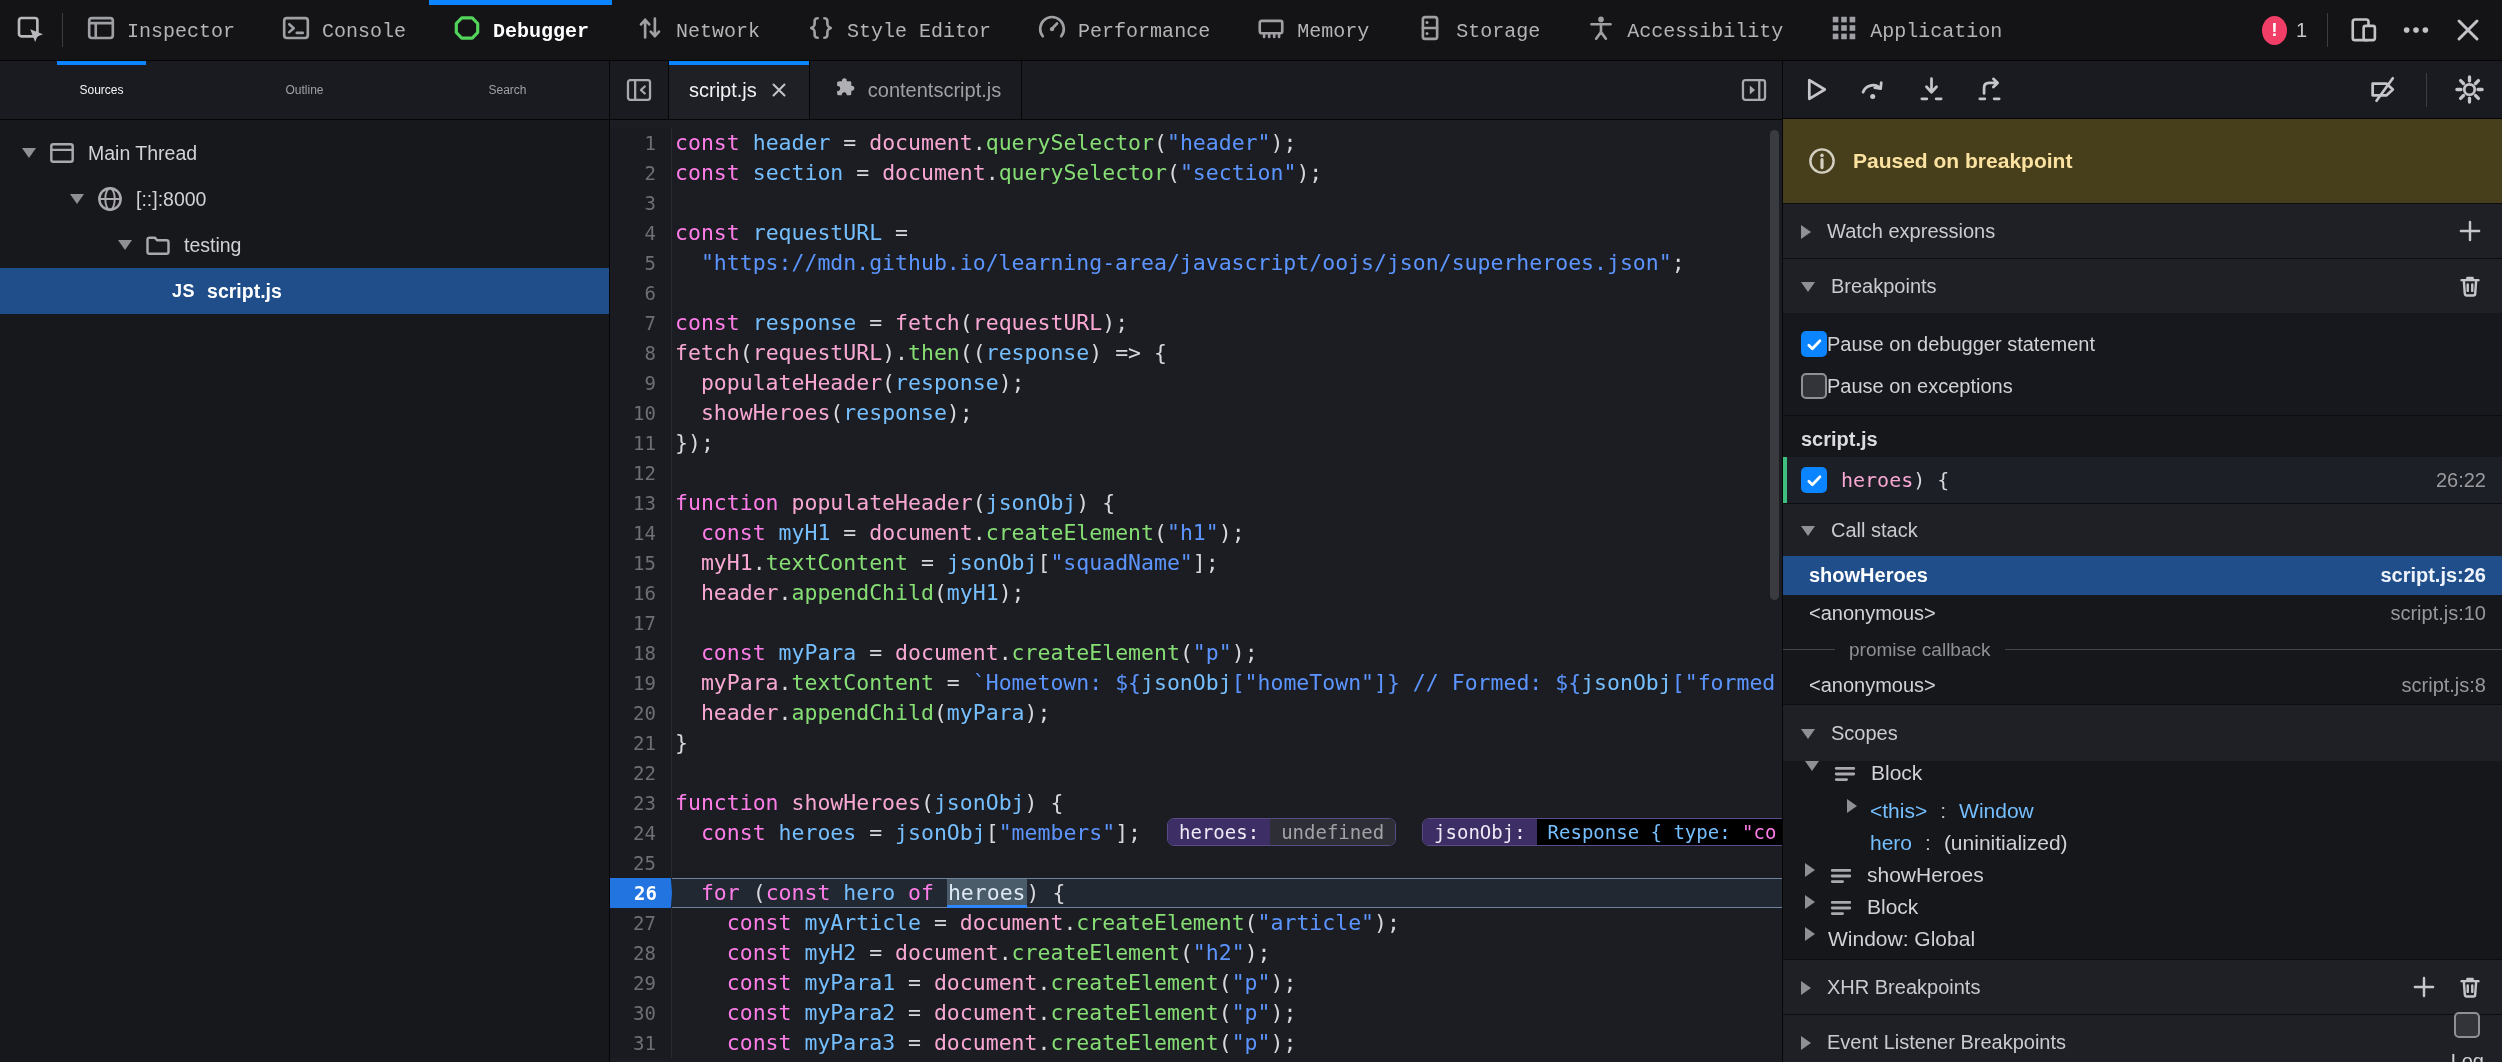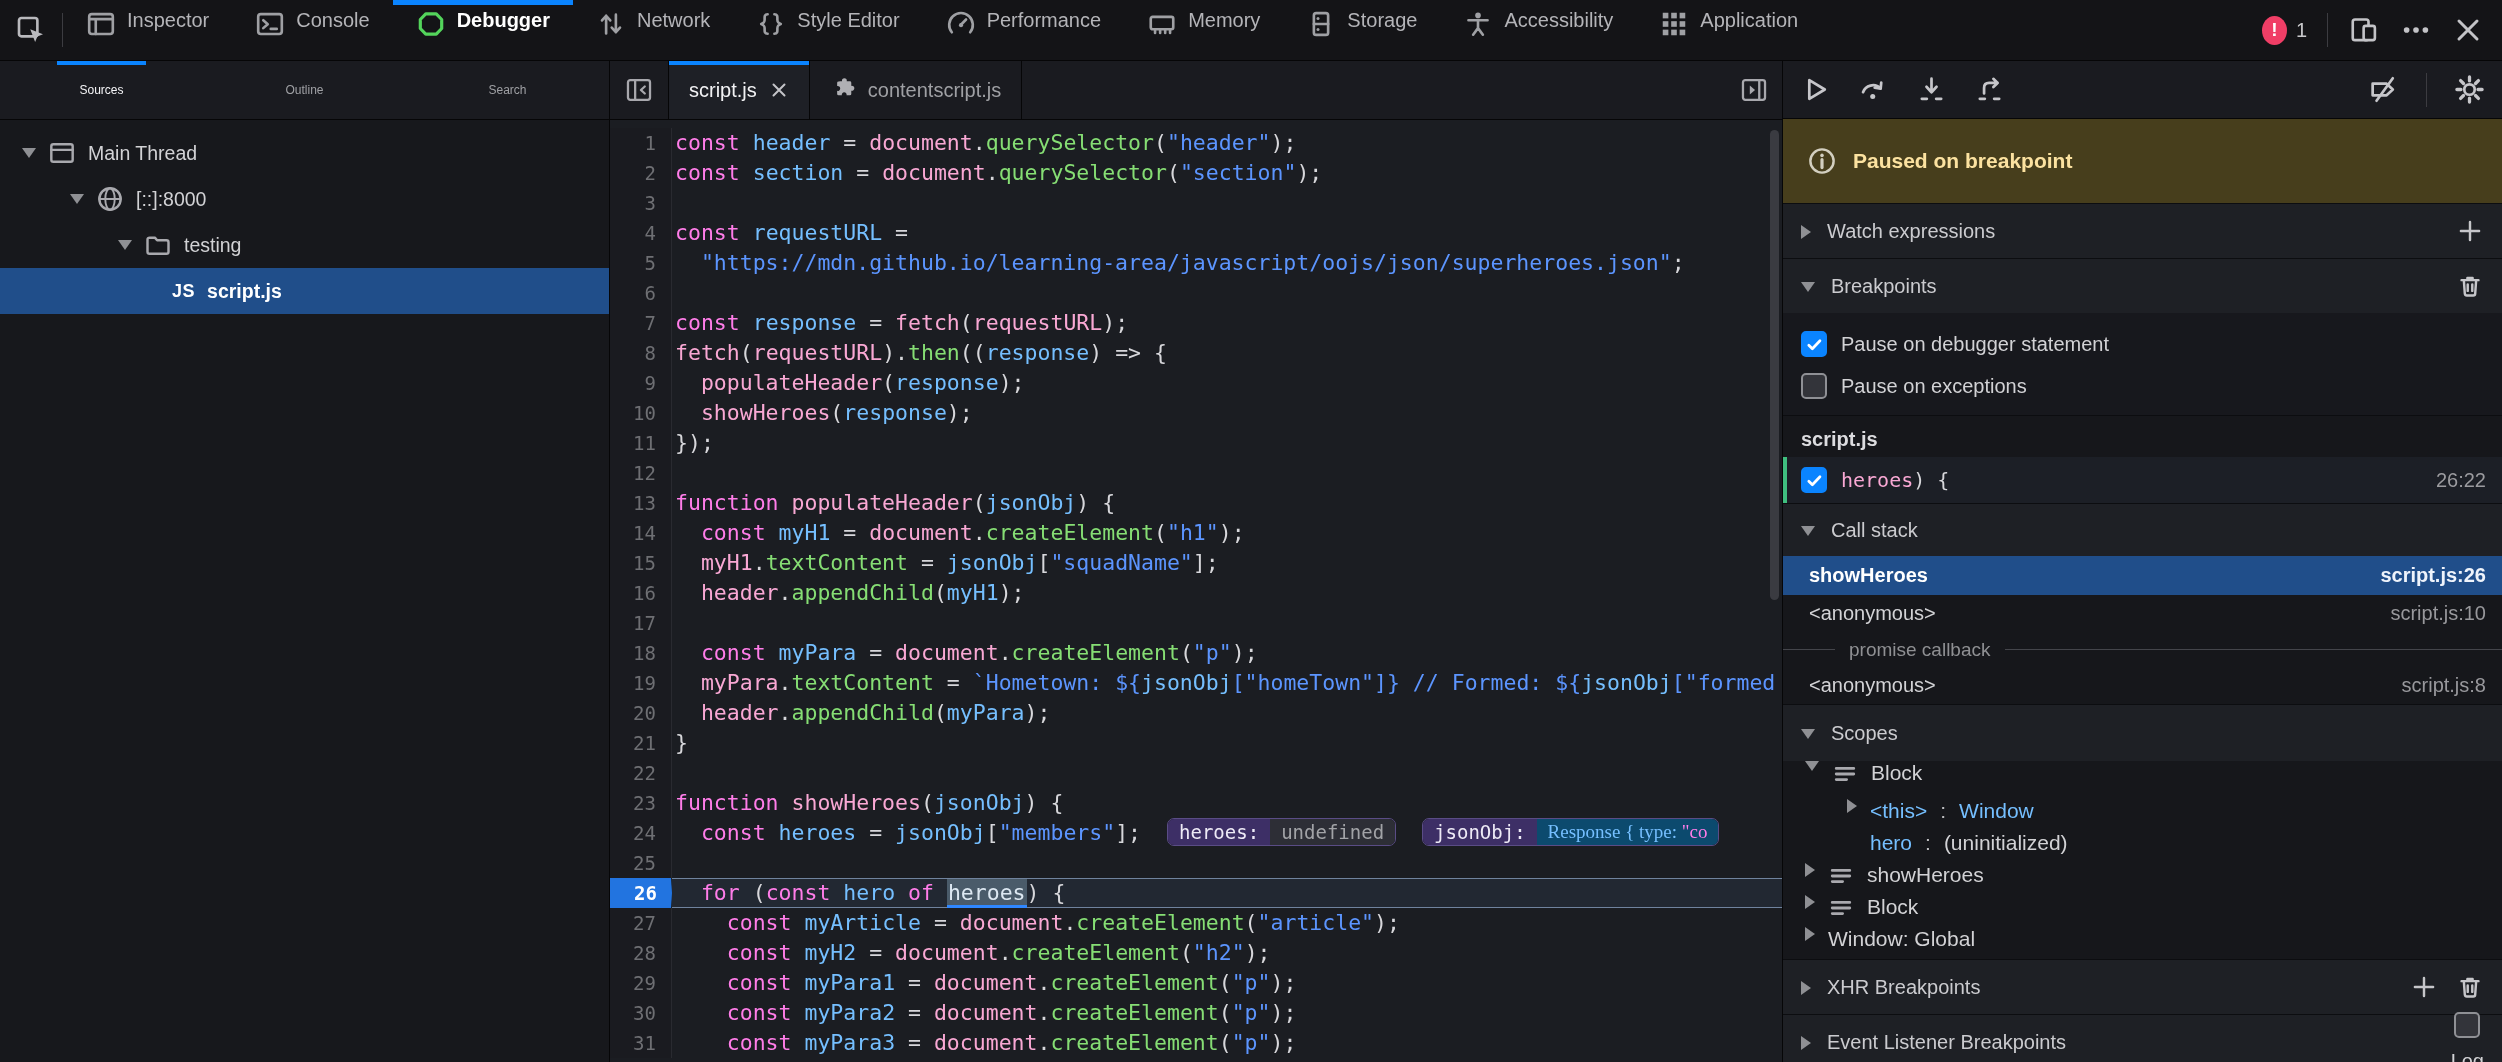--- a/index.html
+++ b/index.html
@@ -8,21 +8,21 @@
   svg{display:block}
   .ico{color:#a8a8ad}
   .ico svg{width:100%;height:100%;stroke:currentColor;fill:none;stroke-width:1.4;stroke-linecap:round;stroke-linejoin:round}
 
   
   #row1{height:60px;flex:0 0 60px;display:flex;align-items:stretch;background:#141417;border-bottom:1px solid #060607;}
   #picker{width:62px;display:flex;align-items:center;justify-content:center;}
   #picker .ico{width:30px;height:30px;color:#b9b9bd}
   .vsep{width:1px;background:#3c3c41;align-self:center;height:34px;}
   #main-tabs{display:flex;align-items:stretch;}
-  .ttab{position:relative;display:flex;align-items:flex-start;gap:11px;padding:9px 23px;color:#b4b4b8;font-size:20px;cursor:default;}
+  .ttab{position:relative;display:flex;align-items:flex-end;gap:11px;padding:17px 23px;color:#b4b4b8;font-size:20px;cursor:default;font-family:Liberation Mono, monospace;}
   .ttab .ticon{width:30px;height:30px;color:#9fa0a4}
   .ttab.active{color:#ffffff;font-weight:600}
   .ttab.active::before{content:"";position:absolute;top:0;left:0;right:0;height:5px;background:#0a84ff;}
   .ttab.green-icon .ticon{color:#53d45b}
   #row1-right{margin-left:auto;display:flex;align-items:center;gap:20px;padding-right:18px;}
   #err-badge{display:flex;align-items:center;gap:9px;}
   #err-dot{width:25px;height:29px;border-radius:50%;background:#f03e66;color:#fff;font-weight:700;font-size:19px;display:flex;align-items:center;justify-content:center;}
   #err-count{color:#c7c7ca;font-size:20px;}
   .tb-btn{width:32px;height:32px;display:flex;align-items:center;justify-content:center;color:#c3c3c7}
   .tb-btn svg{width:30px;height:30px;stroke:currentColor;fill:none;stroke-width:1.4;stroke-linecap:round;stroke-linejoin:round}
@@ -73,21 +73,21 @@
   .tk-s{color:#5c95ff}.tk-o{color:#d7d7db}
   .tk-hl{background:rgba(130,162,184,.42);color:#dde8f2;border-bottom:3px solid #2f87ff;padding:1px 1px 0 1px;}
   .line.paused .code{background:rgba(98,138,200,.10);box-shadow:inset 0 1px 0 rgba(155,180,216,.65),inset 0 -1px 0 rgba(155,180,216,.65);}
   .line.paused .gut{position:relative;background:#2274e0;color:#fff;font-weight:700;border-right:none;
       clip-path:polygon(0 0,calc(100% - 1px) 0,100% 50%,calc(100% - 1px) 100%,0 100%);}
   .pv{display:inline-flex;align-items:center;border:1px solid #5a4c86;border-radius:7px;overflow:hidden;
       margin-left:26px;font-size:19px;vertical-align:1px;line-height:26px;}
   .pv-label{background:#3d2f66;color:#edeaf6;padding:0 11px;}
   .pv-val{padding:0 11px;display:inline-flex;align-items:center;}
   .pv-val.muted{background:#2d2e36;color:#a2a3a7;}
-  .pv-val.obj{background:#0c4a6e;color:#75bfff;font-family:Liberation Serif, serif;}
+  .pv-val.obj{background:#000000;color:#75bfff;}
   .pv-val .pstr{color:#ff7de9;}
   #vscroll{position:absolute;top:10px;right:3px;width:9px;height:470px;border-radius:5px;background:#3a3b41;}
 
   
   #rp-controls{display:flex;align-items:center;gap:27px;padding:0 17px;width:100%;box-sizing:border-box;}
   .step-btn{width:31px;height:31px;color:#c6c6ca;}
   .step-btn svg{width:31px;height:31px;stroke:currentColor;fill:none;stroke-width:1.4;stroke-linecap:round;stroke-linejoin:round}
   #rp-controls .spacer{flex:1}
   #rp-body{flex:1;overflow:hidden;display:flex;flex-direction:column;background:#16171b;}
   #banner{height:84px;flex:0 0 84px;background:#473e1c;display:flex;align-items:center;gap:16px;padding:0 24px;}
@@ -99,21 +99,21 @@
   .sec-h .tw{margin-top:1px}
   .sec-h .acts{margin-left:auto;display:flex;align-items:center;gap:18px;}
   .act-btn{width:28px;height:28px;color:#c6c6ca;display:flex;align-items:center;justify-content:center;}
   .act-btn svg{width:26px;height:26px;stroke:currentColor;fill:none;stroke-width:1.5;stroke-linecap:round;stroke-linejoin:round}
   .cb{width:26px;height:26px;border-radius:5px;background:#33343a;border:2px solid #8f9095;box-sizing:border-box;
       display:inline-flex;align-items:center;justify-content:center;flex:0 0 26px;}
   .cb.checked{background:#0a84ff;border-color:#0a84ff;}
   .cb svg{width:19px;height:19px;display:none}
   .cb.checked svg{display:block}
   #bp-opts{padding:10px 0 8px 18px;display:flex;flex-direction:column;background:#17181d;}
-  .bp-opt{height:42px;display:flex;align-items:center;gap:14px;font-size:20px;color:#d2d2d5;}
+  .bp-opt{height:42px;display:flex;align-items:center;font-size:20px;color:#d2d2d5;}
   #bp-file{height:38px;display:flex;align-items:end;padding:0 0 2px 18px;font-size:20px;font-weight:600;color:#dcdcdf;
            border-top:1px solid #0c0d10;box-sizing:border-box;}
   #bp-row{height:46px;flex:0 0 46px;display:flex;align-items:center;gap:14px;padding-left:14px;background:#1c1f26;
           border-left:4px solid #3fbf7f;box-sizing:border-box;margin-top:4px;}
   #bp-row .bpcode{font-family:"DejaVu Sans Mono","Liberation Mono",monospace;font-size:20px;}
   #bp-row .loc{margin-left:auto;padding-right:16px;color:#9b9b9f;font-size:20px;}
   .cs-row{height:37px;display:flex;align-items:center;padding:0 16px 0 26px;font-size:20px;color:#d3d3d6;}
   .cs-row .loc{margin-left:auto;color:#98989c;}
   .cs-row.sel{background:#204e8a;color:#fff;font-weight:700;}
   .cs-row.sel .loc{color:#eef3fb;font-weight:600;}

